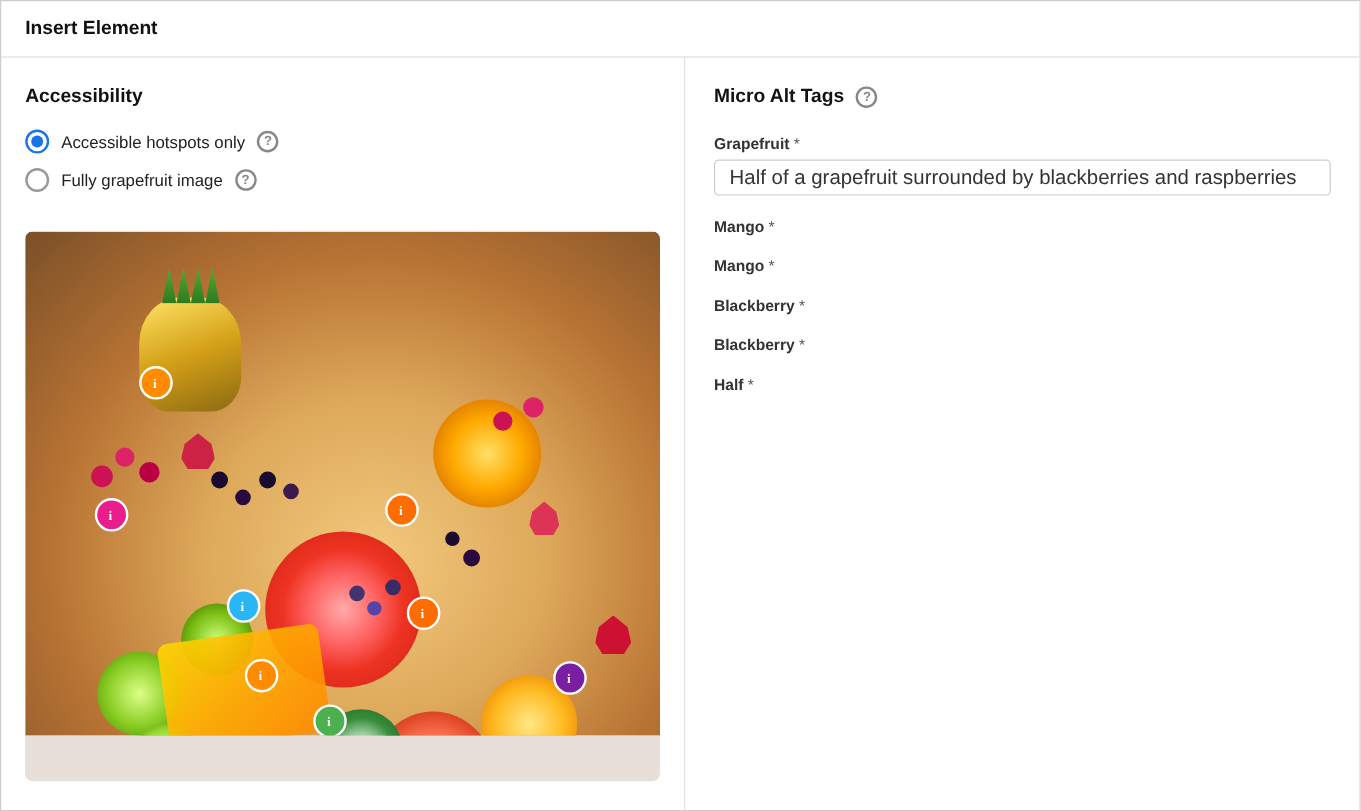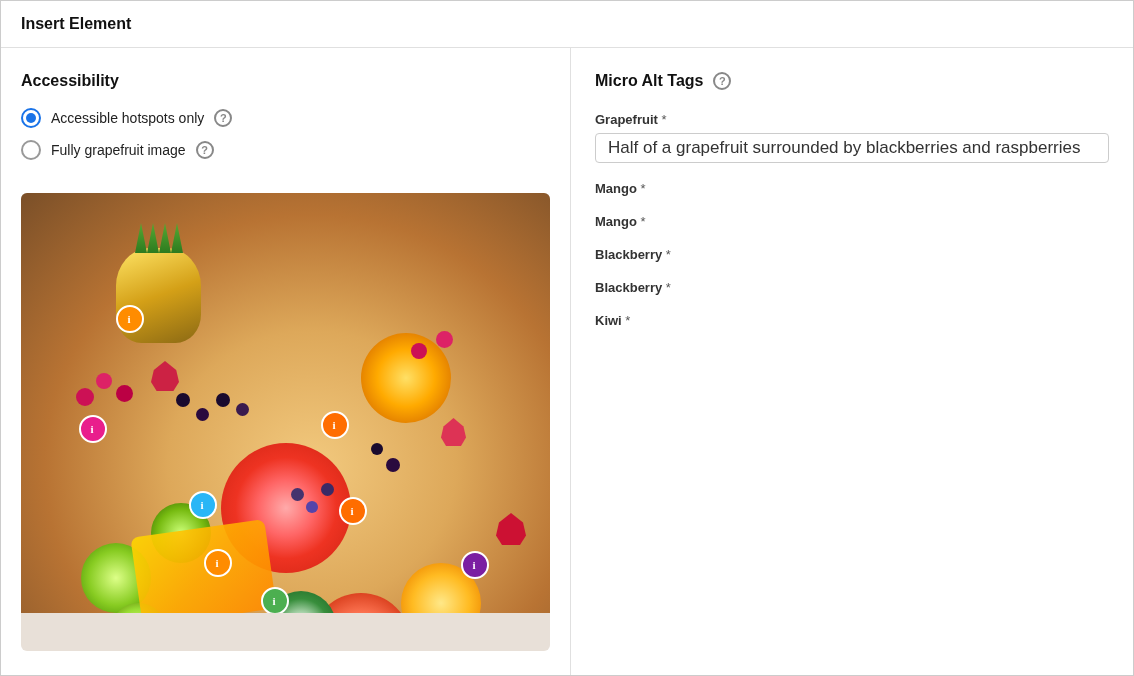--- a/index.html
+++ b/index.html
@@ -309,18 +309,18 @@
       </div>
 
       <div class="field-group">
         <div class="field-label">
           <span>Blackberry</span> <span class="field-required">*</span>
         </div>
       </div>
 
       <div class="field-group">
         <div class="field-label">
-          <span>Kiwi</span> <span class="field-required">*</span>
+          <span>Half</span> <span class="field-required">*</span>
         </div>
       </div>
     </div>
   </div>
 </div>
 
 </body></html>

